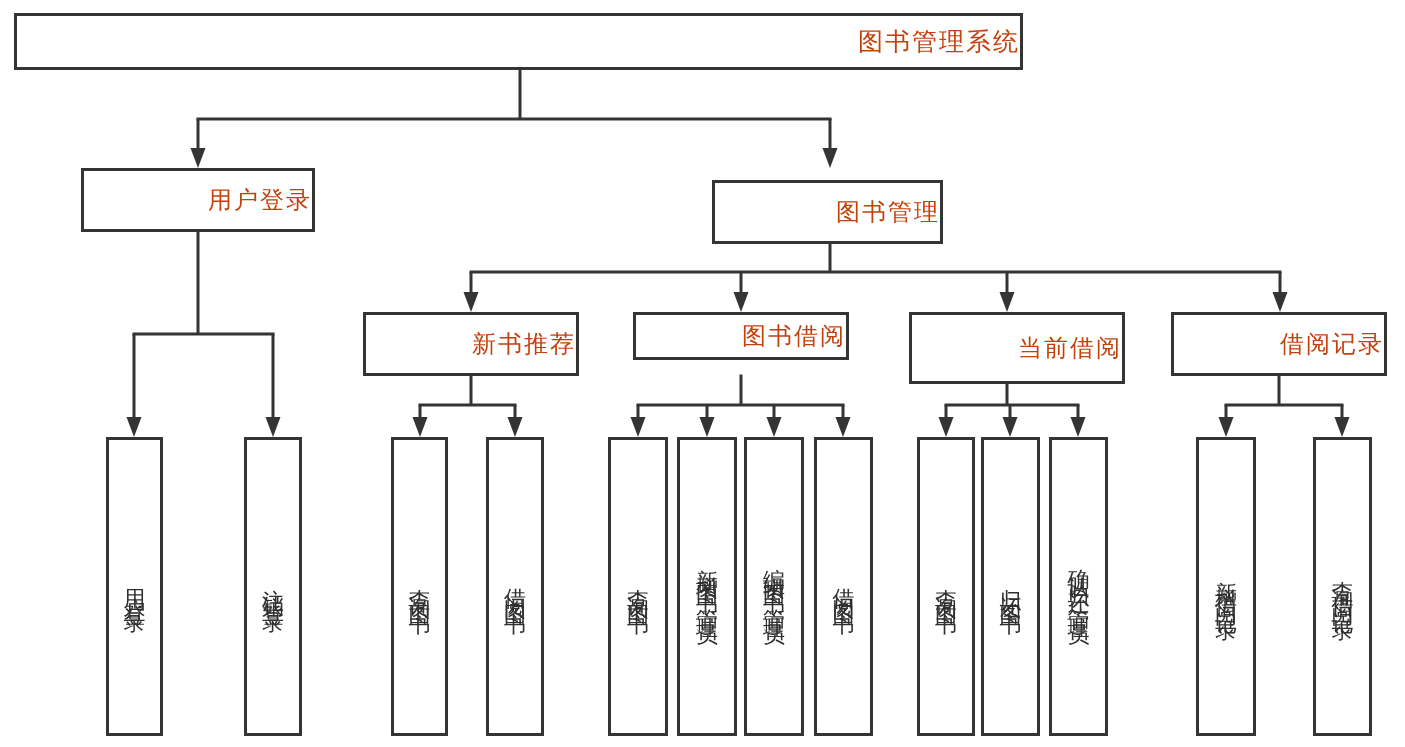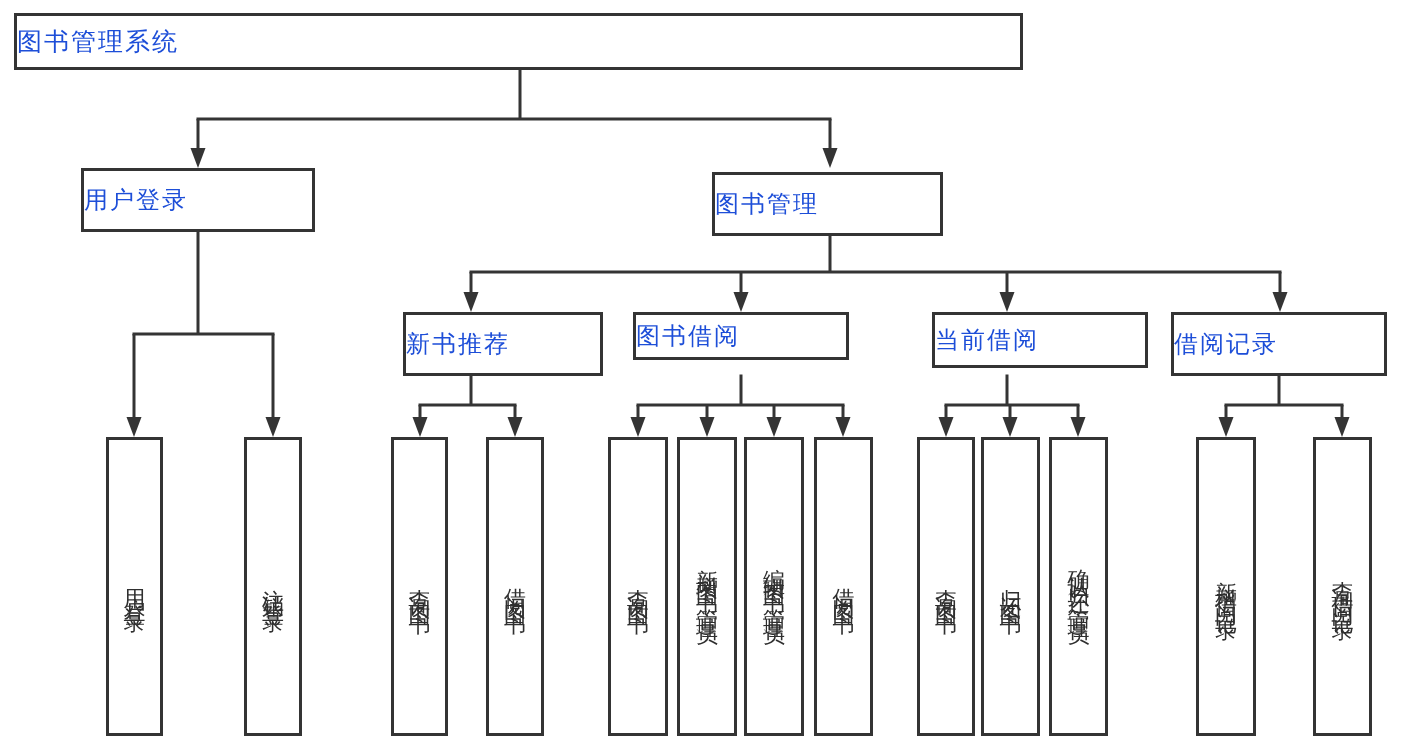--- a/index.html
+++ b/index.html
@@ -1,21 +1,21 @@
 <!DOCTYPE html>
 <html><head>
 <meta charset="utf-8">
 <style>
   html,body{margin:0;padding:0;background:#ffffff;}
   body{font-family:"Liberation Sans","DejaVu Sans",sans-serif;}
   #stage{position:relative;width:1405px;height:747px;background:#ffffff;overflow:hidden;}
   #wires{position:absolute;left:0;top:0;z-index:1;}
   .hbox{position:absolute;z-index:2;background:#ffffff;border:3px solid #343434;
-        display:flex;align-items:center;justify-content:flex-start;
-        color:#1d4ed8;font-size:24px;letter-spacing:2px;box-sizing:border-box;}
+        display:flex;align-items:center;justify-content:flex-end;
+        color:#c2410c;font-size:24px;letter-spacing:2px;box-sizing:border-box;}
   .title{font-size:25px;}
   .vbox{position:absolute;z-index:2;background:#ffffff;border:3px solid #343434;
         display:flex;align-items:center;justify-content:center;box-sizing:border-box;}
   .vbox span{writing-mode:vertical-rl;text-orientation:mixed;
         color:#2f2f2f;font-size:22px;letter-spacing:8px;line-height:1;}
   .wm{position:absolute;z-index:5;left:1189px;top:714px;font-size:18px;
       letter-spacing:1px;color:rgba(150,150,150,0.78);white-space:nowrap;}
   .spine{stroke:#343434;stroke-width:3;fill:none;stroke-linecap:square;}
   .ashaft{stroke:#343434;stroke-width:3;}
   .ahead{fill:#343434;stroke:none;}
@@ -94,31 +94,31 @@
     </g>
   </svg>
 
   <div class="hbox title" style="left:14px;top:13px;width:1009px;height:57px;">
     <span>图书管理系统</span>
   </div>
 
   <div class="hbox" style="left:81px;top:168px;width:234px;height:64px;">
     <span>用户登录</span>
   </div>
-  <div class="hbox" style="left:712px;top:172px;width:231px;height:64px;">
+  <div class="hbox" style="left:712px;top:180px;width:231px;height:64px;">
     <span>图书管理</span>
   </div>
 
-  <div class="hbox" style="left:363px;top:312px;width:200px;height:64px;margin-left:40px;">
+  <div class="hbox" style="left:363px;top:312px;width:216px;height:64px;">
     <span>新书推荐</span>
   </div>
   <div class="hbox" style="left:633px;top:312px;width:216px;height:48px;">
     <span>图书借阅</span>
   </div>
-  <div class="hbox" style="left:932px;top:312px;width:216px;height:56px;">
+  <div class="hbox" style="left:909px;top:312px;width:216px;height:72px;">
     <span>当前借阅</span>
   </div>
   <div class="hbox" style="left:1171px;top:312px;width:216px;height:64px;">
     <span>借阅记录</span>
   </div>
 
   <div class="vbox" style="left:106px;top:437px;width:57px;height:299px;">
     <span>用户登录</span>
   </div>
   <div class="vbox" style="left:244px;top:437px;width:58px;height:299px;">

